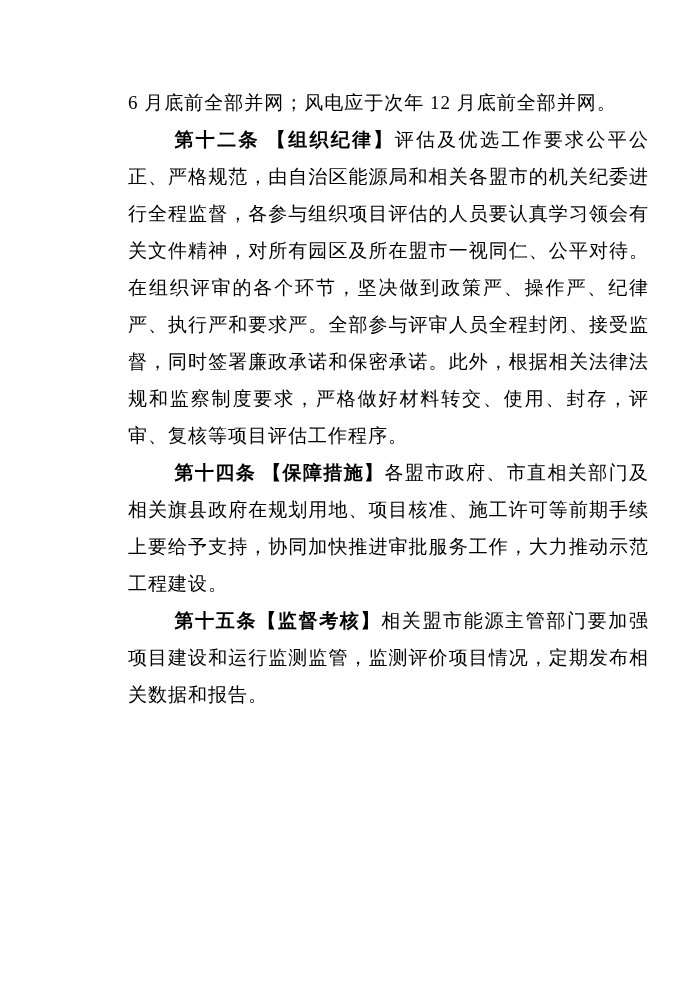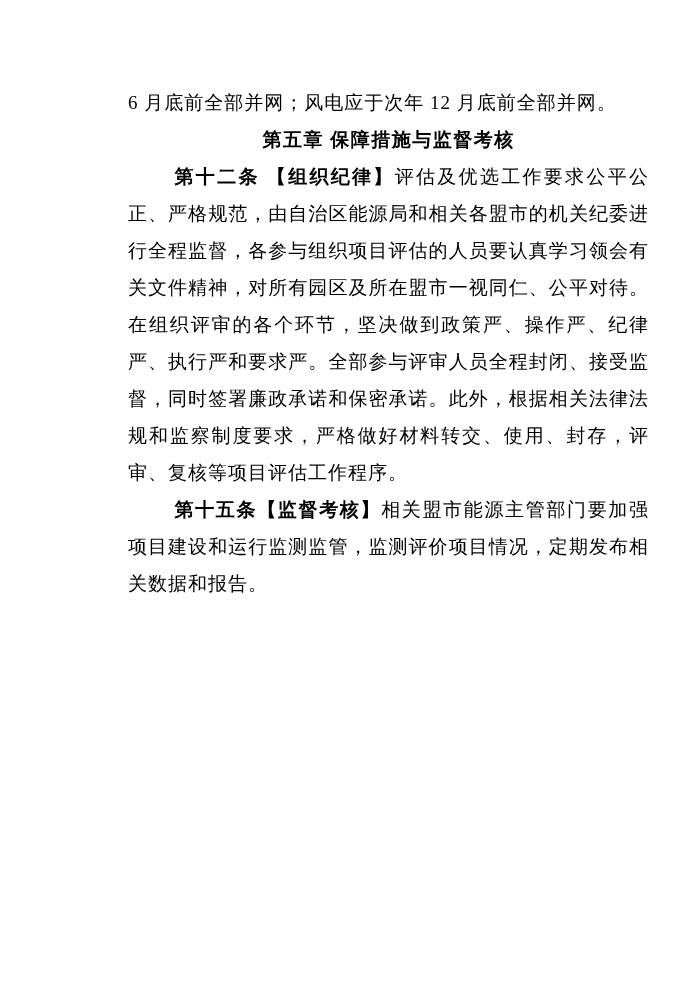--- a/index.html
+++ b/index.html
@@ -44,17 +44,17 @@
   }
   .b { font-weight: 700; }
   .r { font-weight: 400; }
 </style>
 </head>
 <body>
 
 <div class="page">
   <div class="content">
       <p class="body"><span class="r">6 月底前全部并网；风电应于次年 12 月底前全部并网。</span></p>
-      <p class="heading">第五章 保障措施与监督考核</p>
       <p class="body indent"><span class="b">第十二条 【组织纪律】</span><span class="r">评估及优选工作要求公平公正、严格规范，由自治区能源局和相关各盟市的机关纪委进行全程监督，各参与组织项目评估的人员要认真学习领会有关文件精神，对所有园区及所在盟市一视同仁、公平对待。在组织评审的各个环节，坚决做到政策严、操作严、纪律严、执行严和要求严。全部参与评审人员全程封闭、接受监督，同时签署廉政承诺和保密承诺。此外，根据相关法律法规和监察制度要求，严格做好材料转交、使用、封存，评审、复核等项目评估工作程序。</span></p>
+      <p class="body indent"><span class="b">第十四条 【保障措施】</span><span class="r">各盟市政府、市直相关部门及相关旗县政府在规划用地、项目核准、施工许可等前期手续上要给予支持，协同加快推进审批服务工作，大力推动示范工程建设。</span></p>
       <p class="body indent"><span class="b">第十五条【监督考核】</span><span class="r">相关盟市能源主管部门要加强项目建设和运行监测监管，监测评价项目情况，定期发布相关数据和报告。</span></p>
     </div>
 </div>
 
 </body></html>

